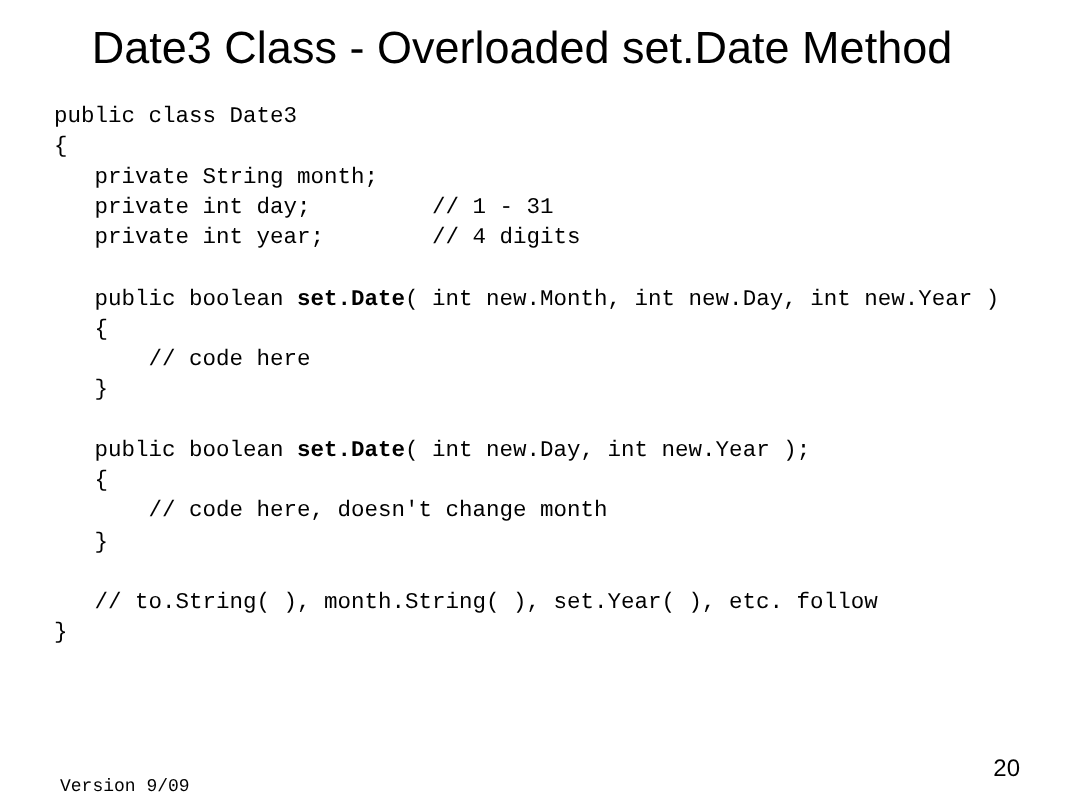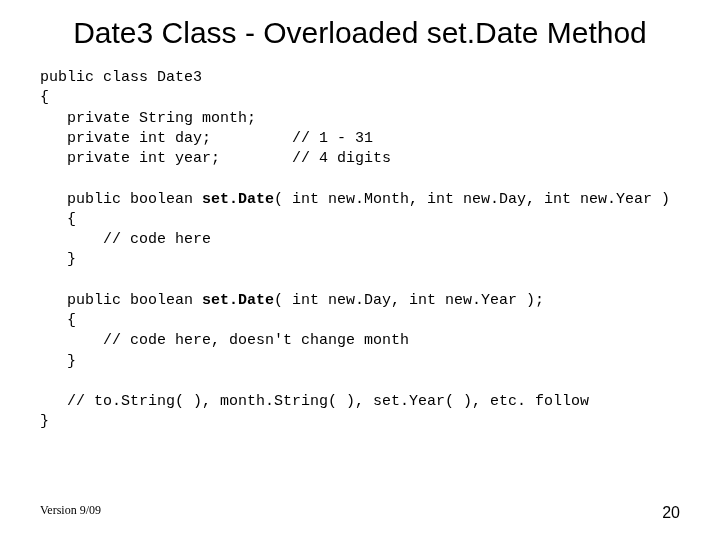--- a/index.html
+++ b/index.html
@@ -10,44 +10,45 @@
     background: #fff;
     font-family: Arial, Helvetica, sans-serif;
     color: #000;
     position: relative;
     overflow: hidden;
   }
   .slide {
     box-sizing: border-box;
     width: 720px;
     height: 540px;
-    padding: 10px 40px 20px 40px;
+    padding: 10px 40px 20px 16px;
     position: relative;
   }
   .title {
     font-size: 30px;
     text-align: center;
     margin: 6px 0 18px 0;
     font-weight: normal;
   }
   .codeblock {
     font-family: "Courier New", Courier, monospace;
     font-size: 15px;
     line-height: 1.35;
     white-space: pre;
+    margin-left: 20px;
   }
   .codeblock .bold {
     font-weight: bold;
   }
   .footer-left {
     position: absolute;
     left: 40px;
-    bottom: 22px;
+    bottom: 9px;
     font-size: 12px;
-    font-family: Liberation Serif, serif;
+    font-family: Liberation Mono, monospace;
   }
   .footer-right {
     position: absolute;
     right: 40px;
     bottom: 18px;
     font-size: 16px;
     font-family: Arial, Helvetica, sans-serif;
     margin-top: 16px;
   }
 </style>

